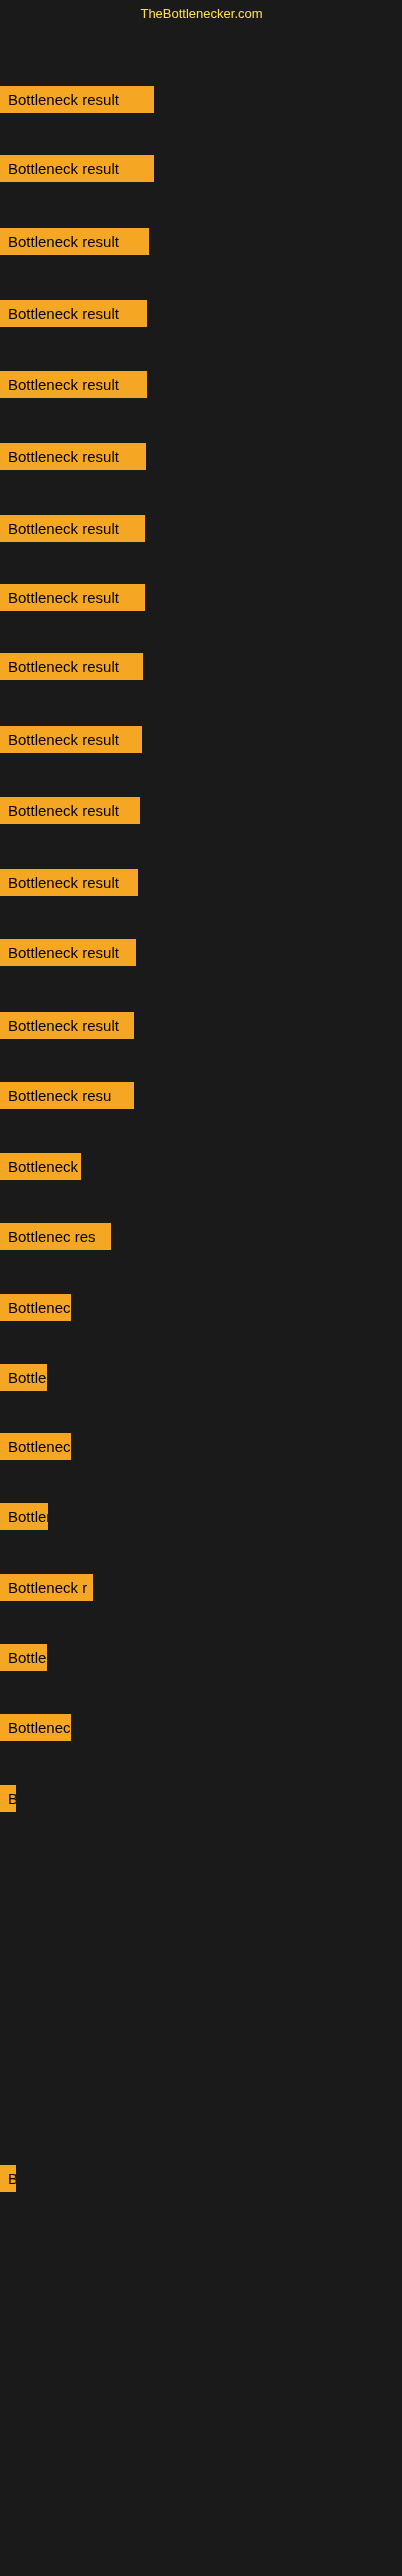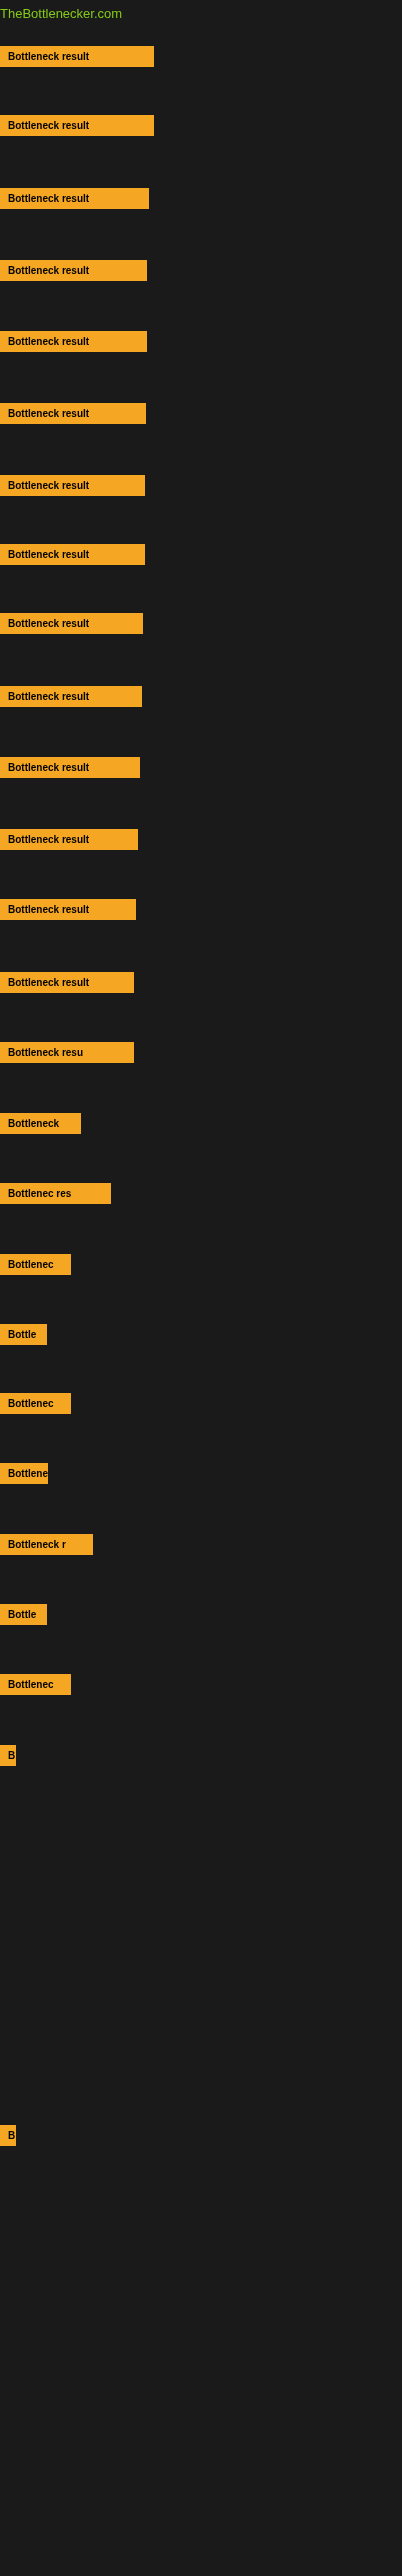--- a/index.html
+++ b/index.html
@@ -10,36 +10,38 @@
 
     body {
       width: 403px;
       min-height: 2576px;
       background-color: #1a1a1a;
       font-family: Arial, sans-serif;
       position: relative;
     }
 
     .site-title {
-      color: #84cc16;
+      text-align: center;
+      color: #fde047;
       font-size: 13px;
       padding: 6.4px 0;
       font-weight: normal;
     }
 
     .bottleneck-item {
       position: absolute;
       left: 0;
       background-color: #f5a623;
       color: #000000;
-      font-size: 10px;
-      font-weight: bold;
+      font-size: 15px;
+      font-weight: normal;
       padding: 4.8px 8px;
       white-space: nowrap;
       overflow: hidden;
+      margin-top: 40px;
     }
   </style>
 </head>
 <body>
 
 <div class="site-title">
   <span>TheBottlenecker.com</span>
 </div>
 
 <div class="bottleneck-item" style="top: 46px; width: 154px;">Bottleneck result</div>

